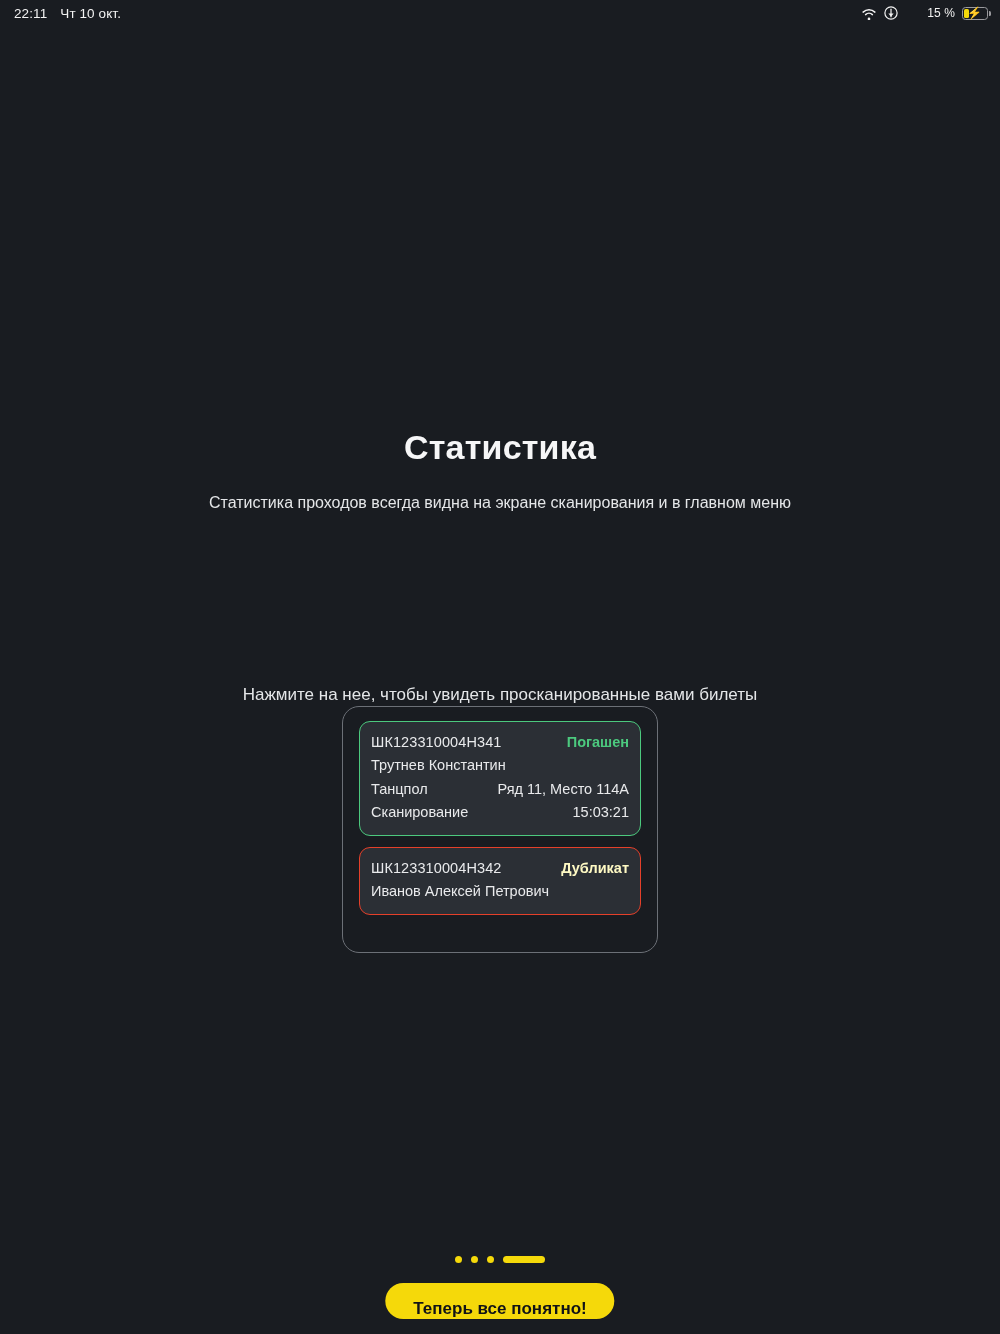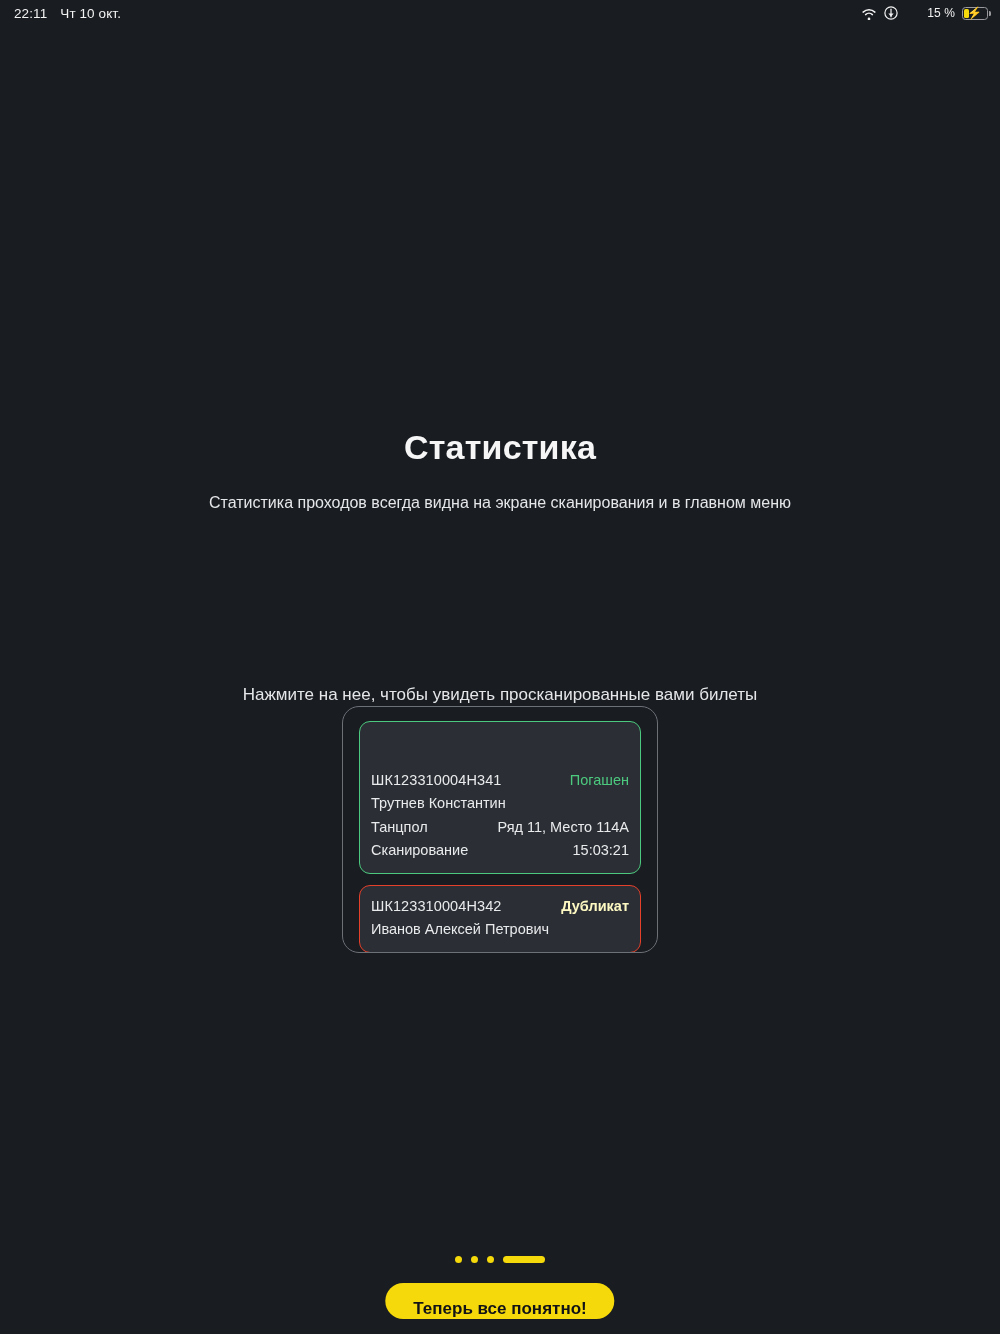--- a/index.html
+++ b/index.html
@@ -87,21 +87,21 @@
   }
   .ticket.ok{ border:1.6px solid #4cc97e; }
   .ticket.dup{ border:1.6px solid #e5402a; }
 
   .t-row{
     display:flex; justify-content:space-between; align-items:baseline;
     font-size:14.5px; color:#e9eaec; line-height:1.62;
     white-space:nowrap;
   }
   .t-row.single{ display:block; }
-  .t-status.ok{ color:#4cc97e; font-weight:400;margin-top:38px; }
+  .t-status.ok{ color:#4cc97e; font-weight:700; }
   .t-status.dup{ color:#fef9c3; font-weight:bold; }
   .t-code{ letter-spacing:.1px; }
 
   
   .dots{
     position:absolute; top:1256px; left:0; width:1000px;
     display:flex; justify-content:center; align-items:center; gap:9px;
   }
   .dot{ width:7px; height:7px; border-radius:50%; background:#f5d90a; }
   .dot.active{ width:42px; border-radius:4px; height:7px; }

